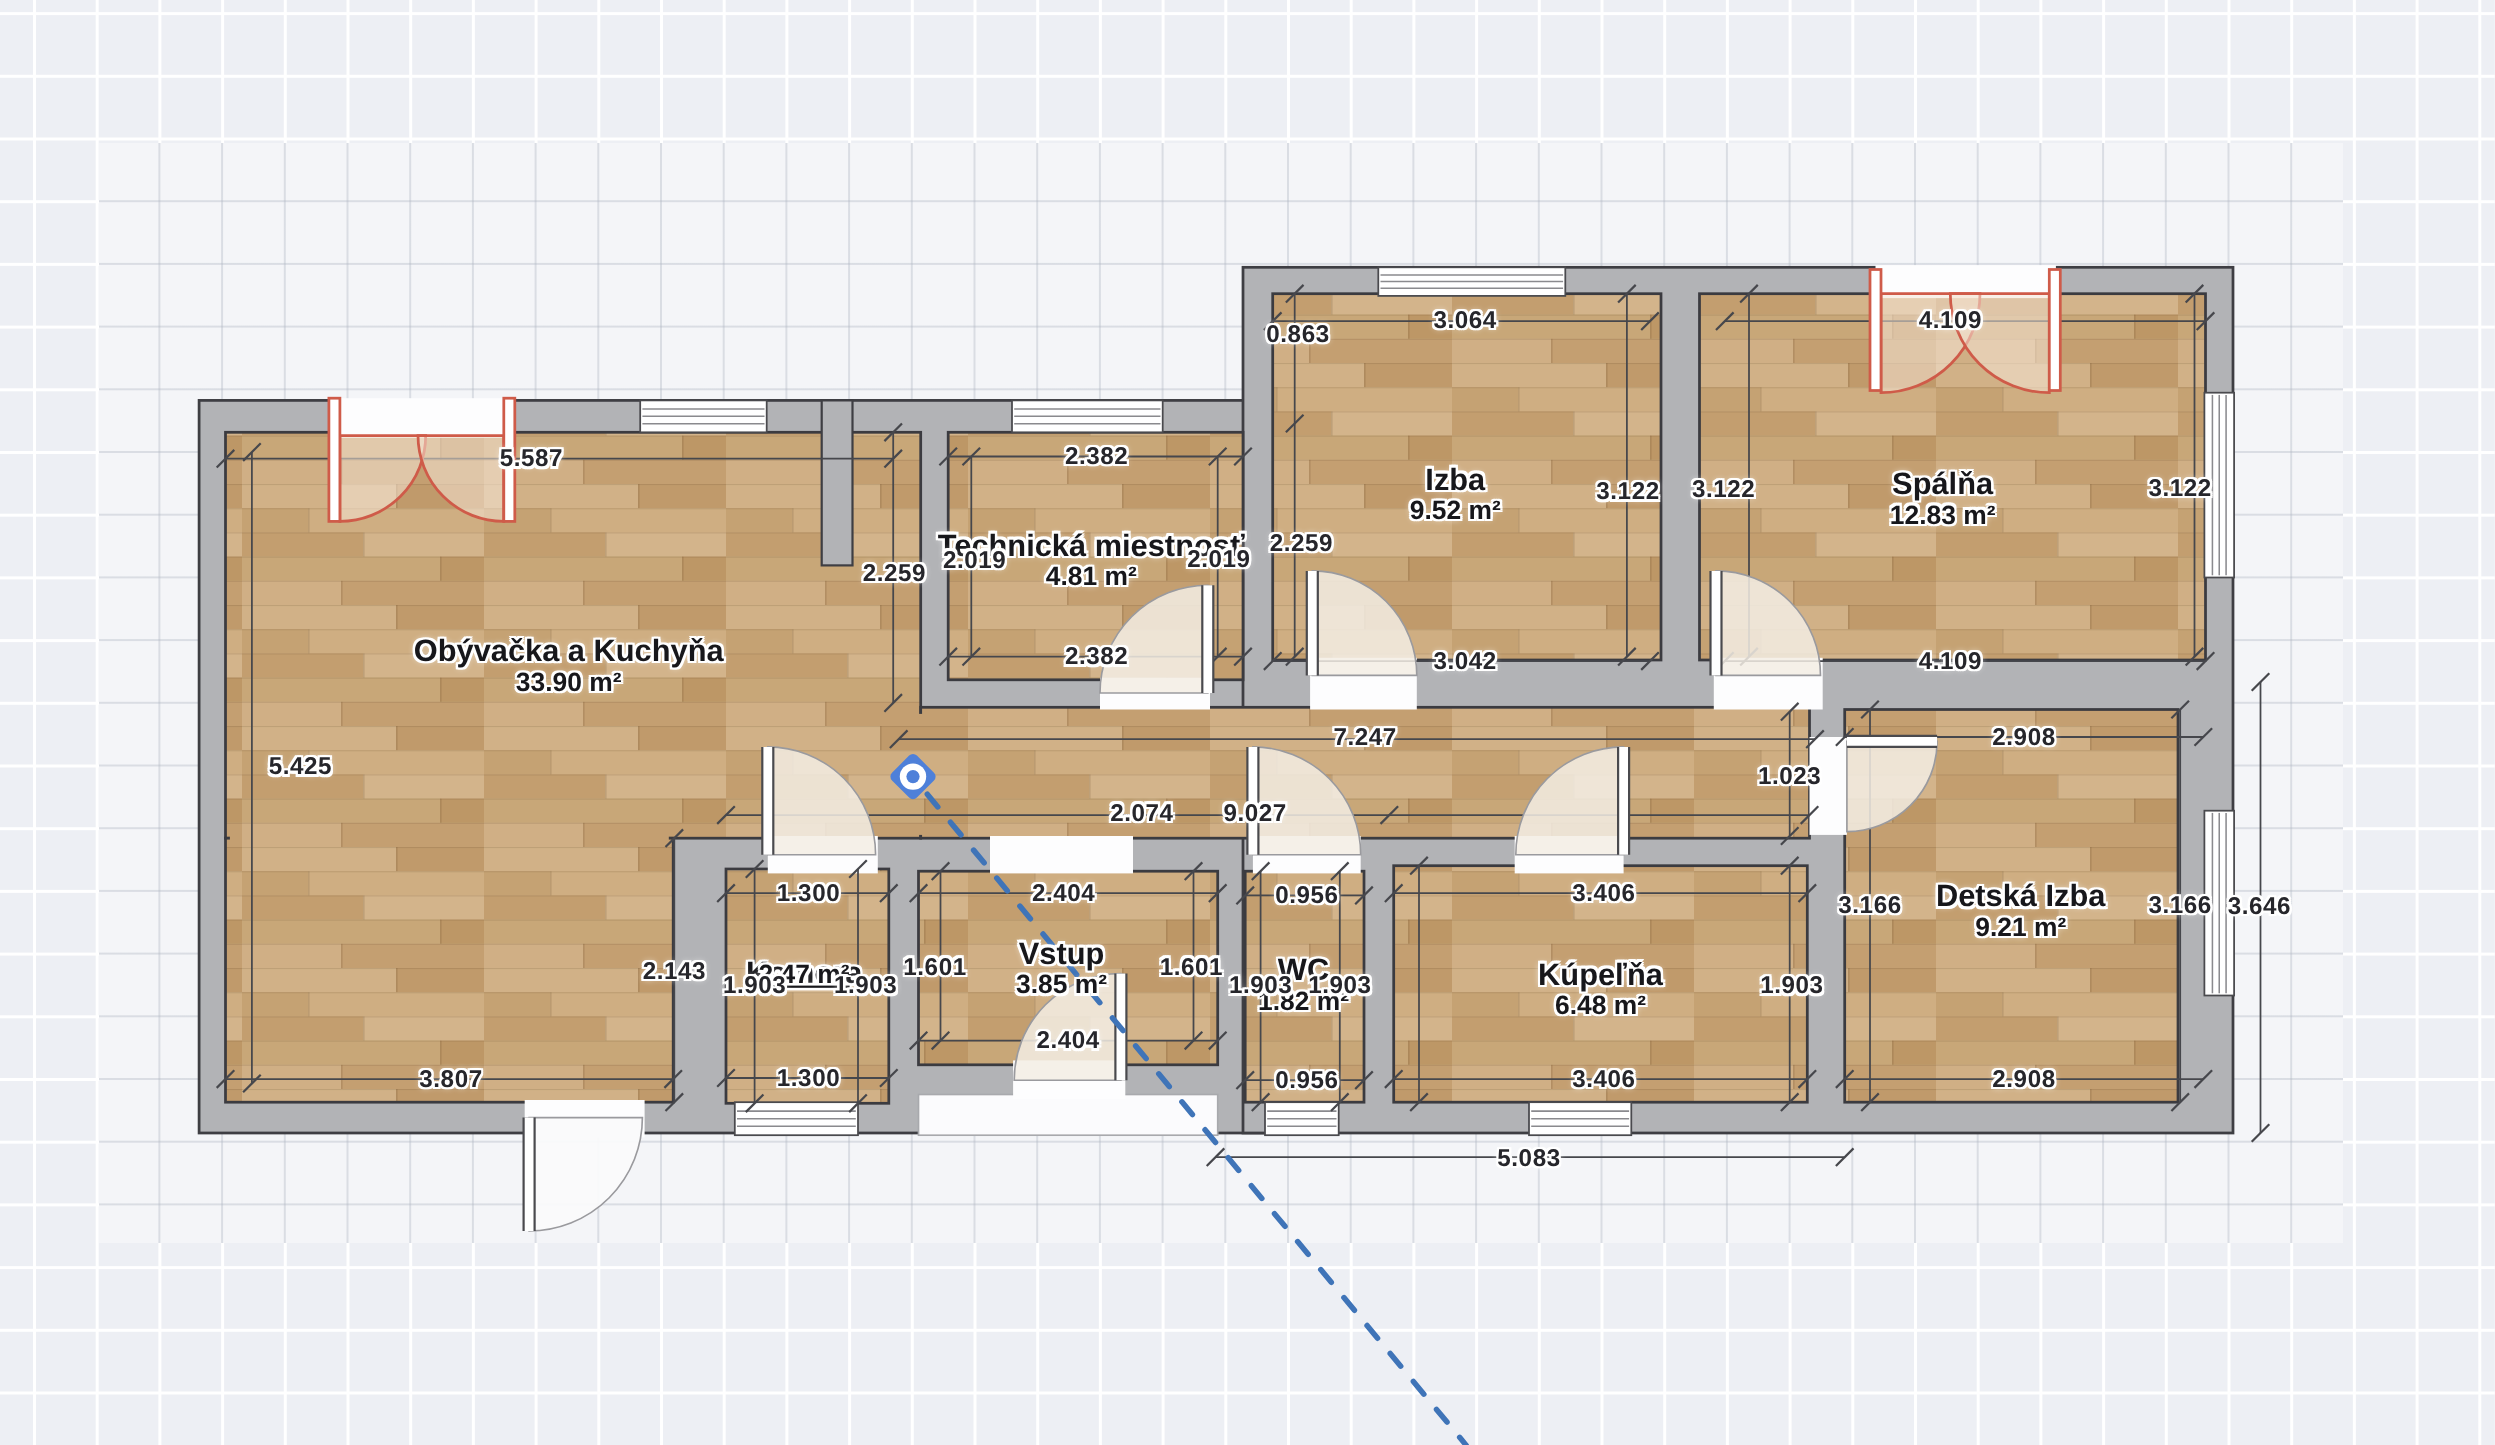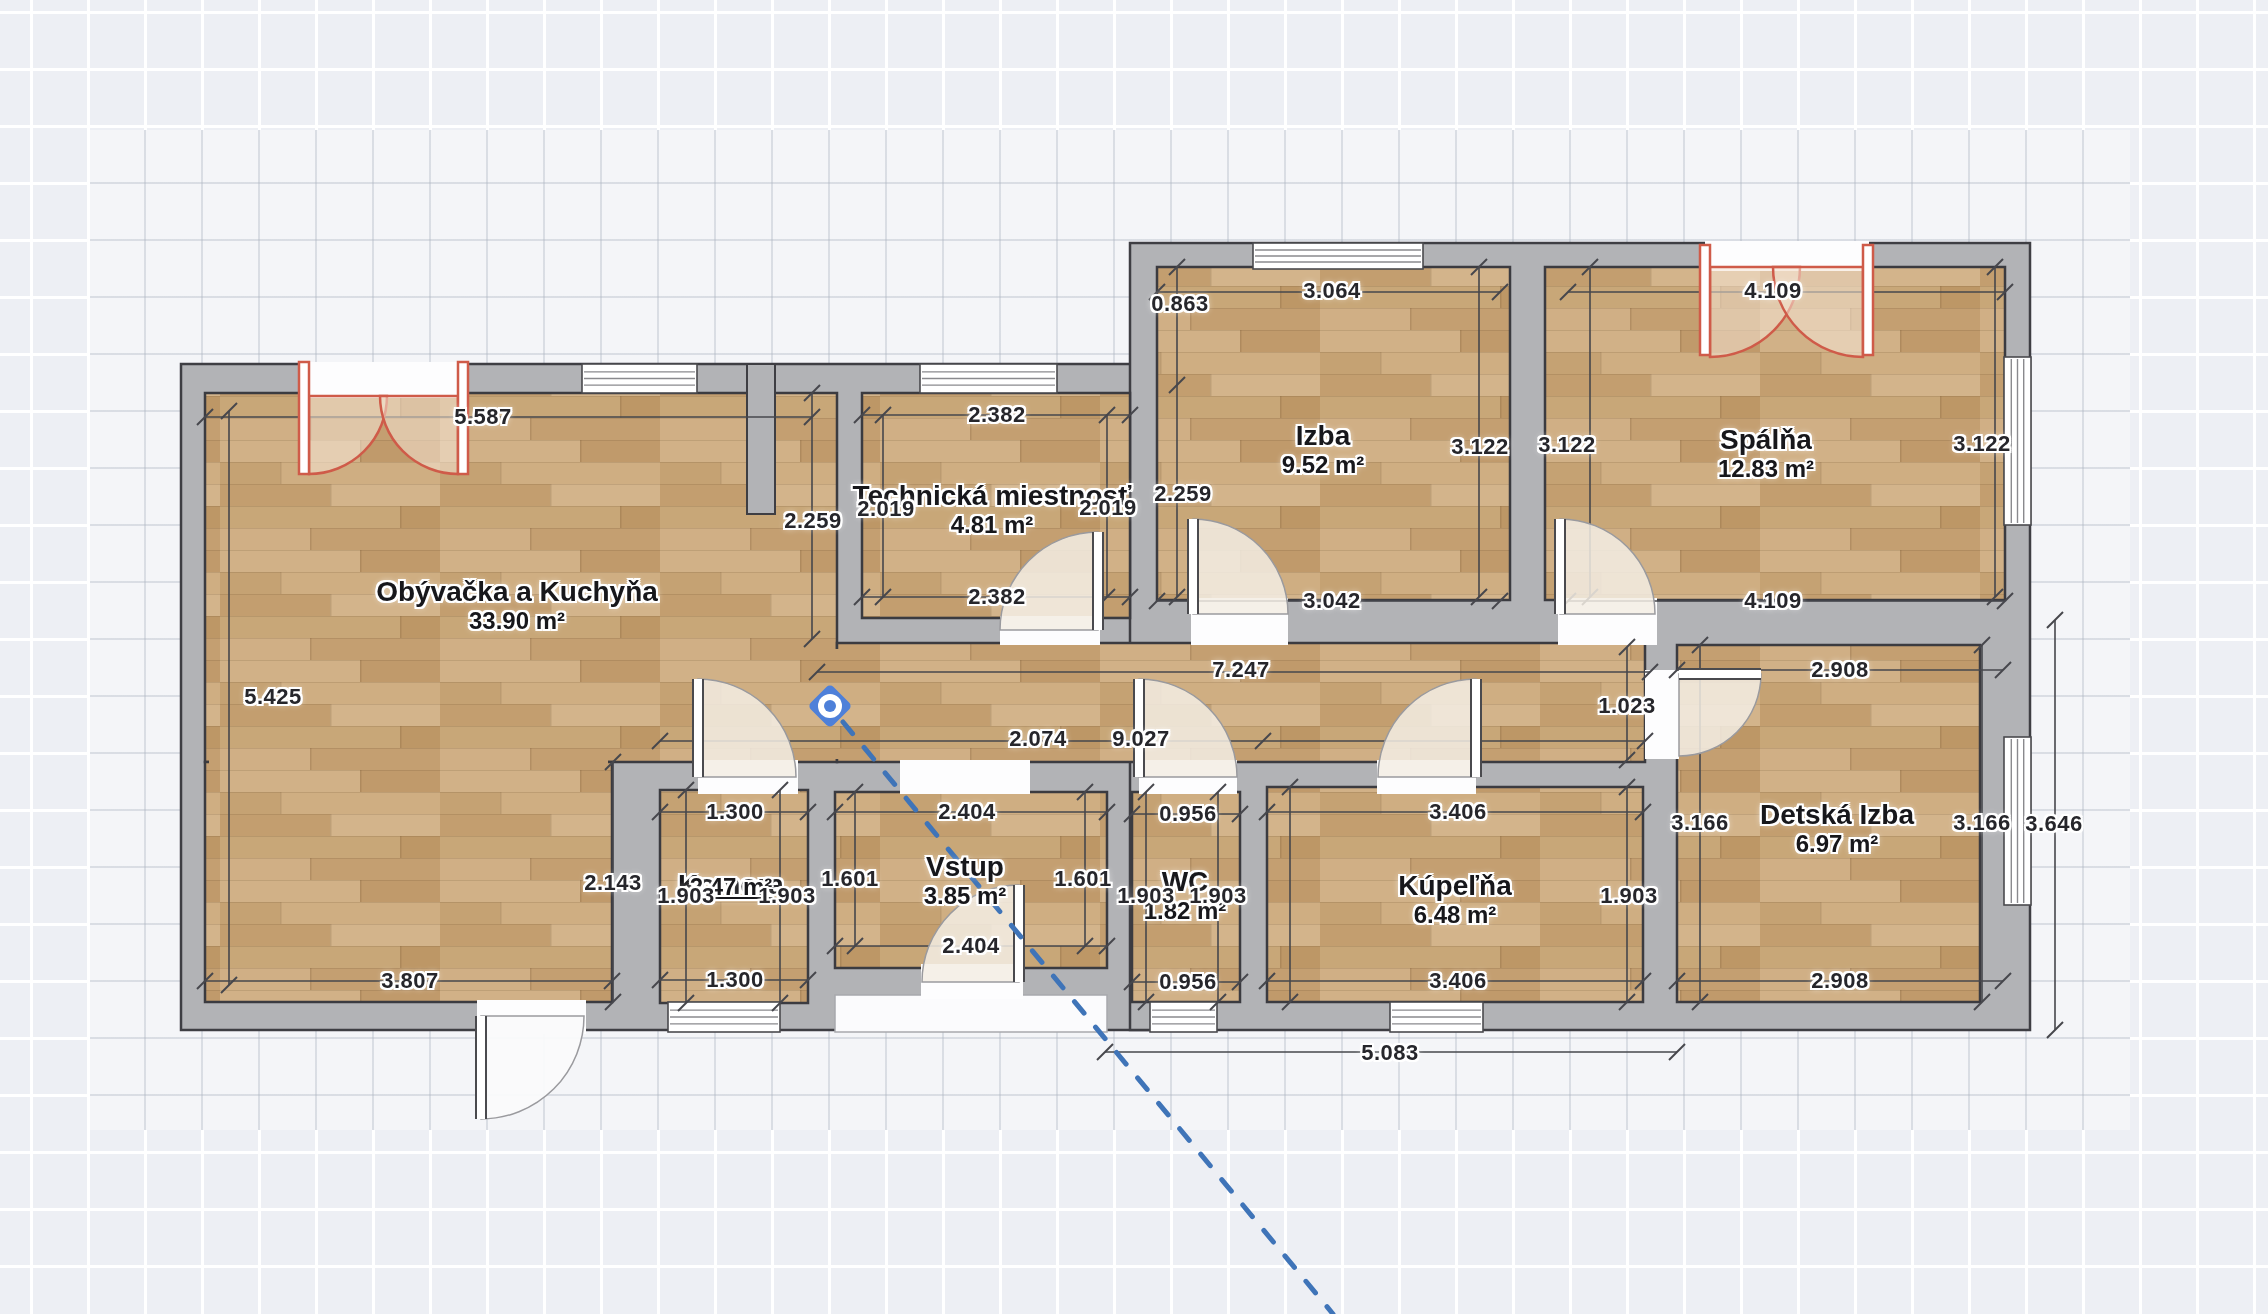--- a/index.html
+++ b/index.html
@@ -331,21 +331,21 @@
       <div class="halo room-area" style="left: 1766px; top: 469px;">12.83 m²</div>
       <div class="halo room-name" style="left: 731px; top: 885px;">Komora</div>
       <div class="halo room-area" style="left: 731px; top: 887px; text-decoration: underline;">2.47 m²</div>
       <div class="halo room-name" style="left: 965px; top: 867px;">Vstup</div>
       <div class="halo room-area" style="left: 965px; top: 896px;">3.85 m²</div>
       <div class="halo room-name" style="left: 1185px; top: 882px;">WC</div>
       <div class="halo room-area" style="left: 1185px; top: 911px;">1.82 m²</div>
       <div class="halo room-name" style="left: 1455px; top: 886px;">Kúpeľňa</div>
       <div class="halo room-area" style="left: 1455px; top: 915px;">6.48 m²</div>
       <div class="halo room-name" style="left: 1837px; top: 815px;">Detská Izba</div>
-      <div class="halo room-area" style="left: 1837px; top: 844px;">6.97 m²</div>
+      <div class="halo room-area" style="left: 1837px; top: 844px;">9.21 m²</div>
       <div class="halo dim-label" style="left: 483px; top: 417px;">5.587</div>
       <div class="halo dim-label" style="left: 997px; top: 415px;">2.382</div>
       <div class="halo dim-label" style="left: 1332px; top: 291px;">3.064</div>
       <div class="halo dim-label" style="left: 1773px; top: 291px;">4.109</div>
       <div class="halo dim-label" style="left: 1180px; top: 304px;">0.863</div>
       <div class="halo dim-label" style="left: 813px; top: 521px;">2.259</div>
       <div class="halo dim-label" style="left: 886px; top: 509px;">2.019</div>
       <div class="halo dim-label" style="left: 1108px; top: 508px;">2.019</div>
       <div class="halo dim-label" style="left: 1183px; top: 494px;">2.259</div>
       <div class="halo dim-label" style="left: 1480px; top: 447px;">3.122</div>

